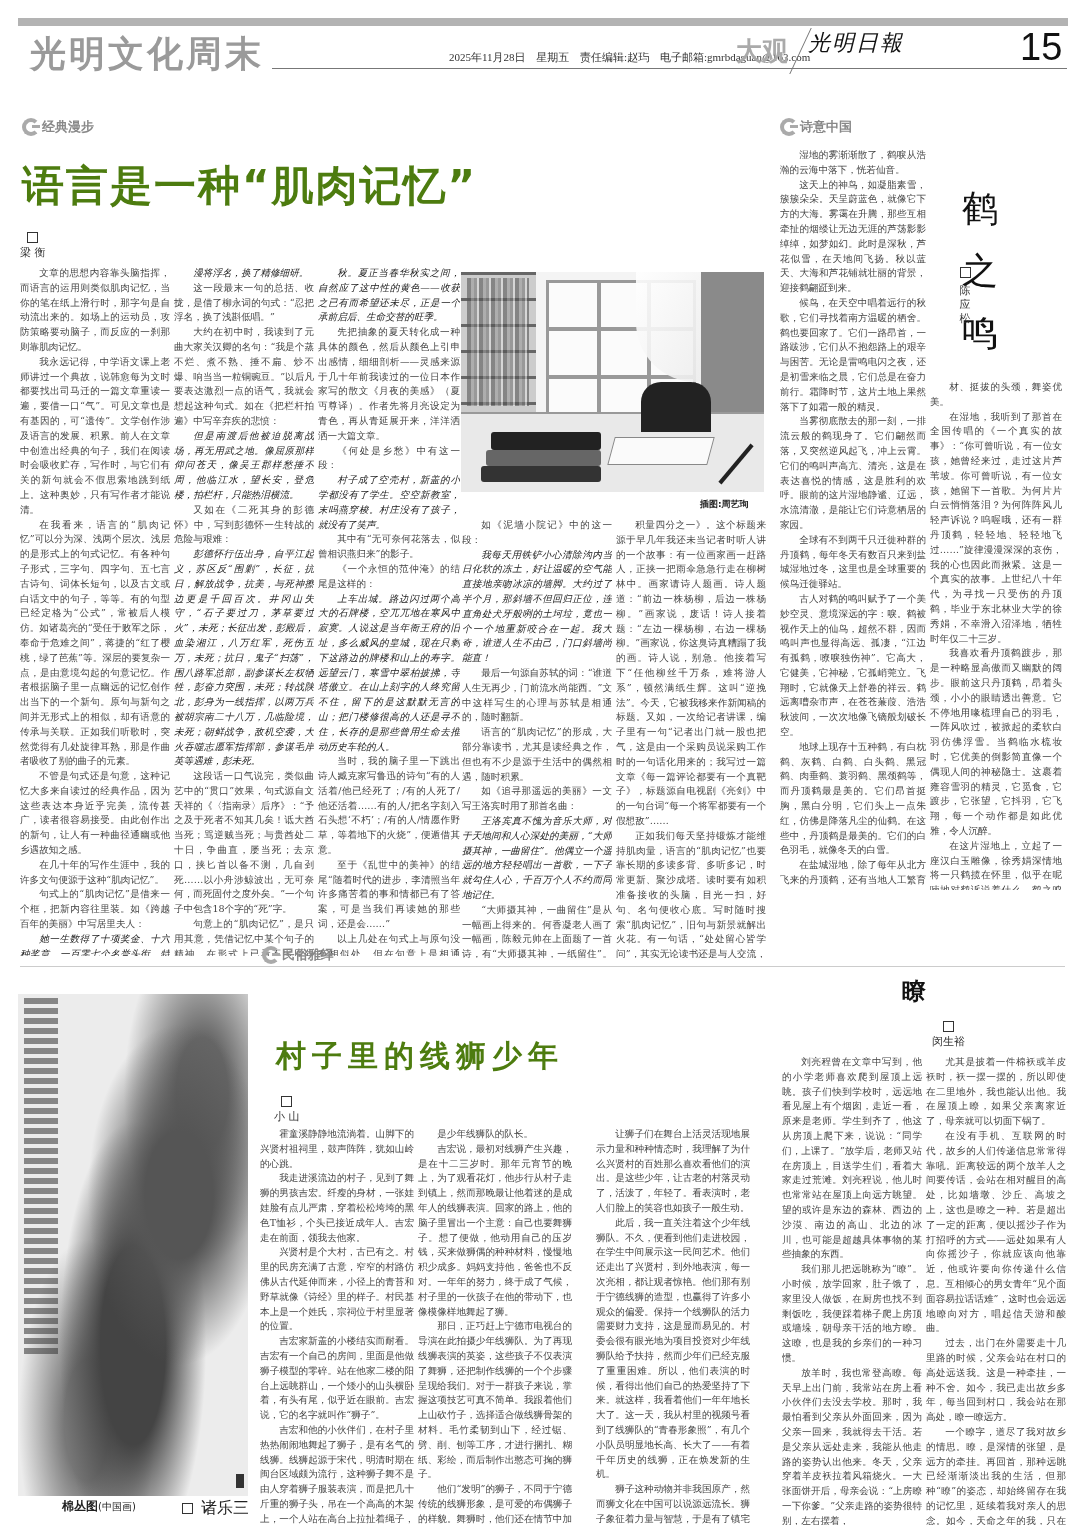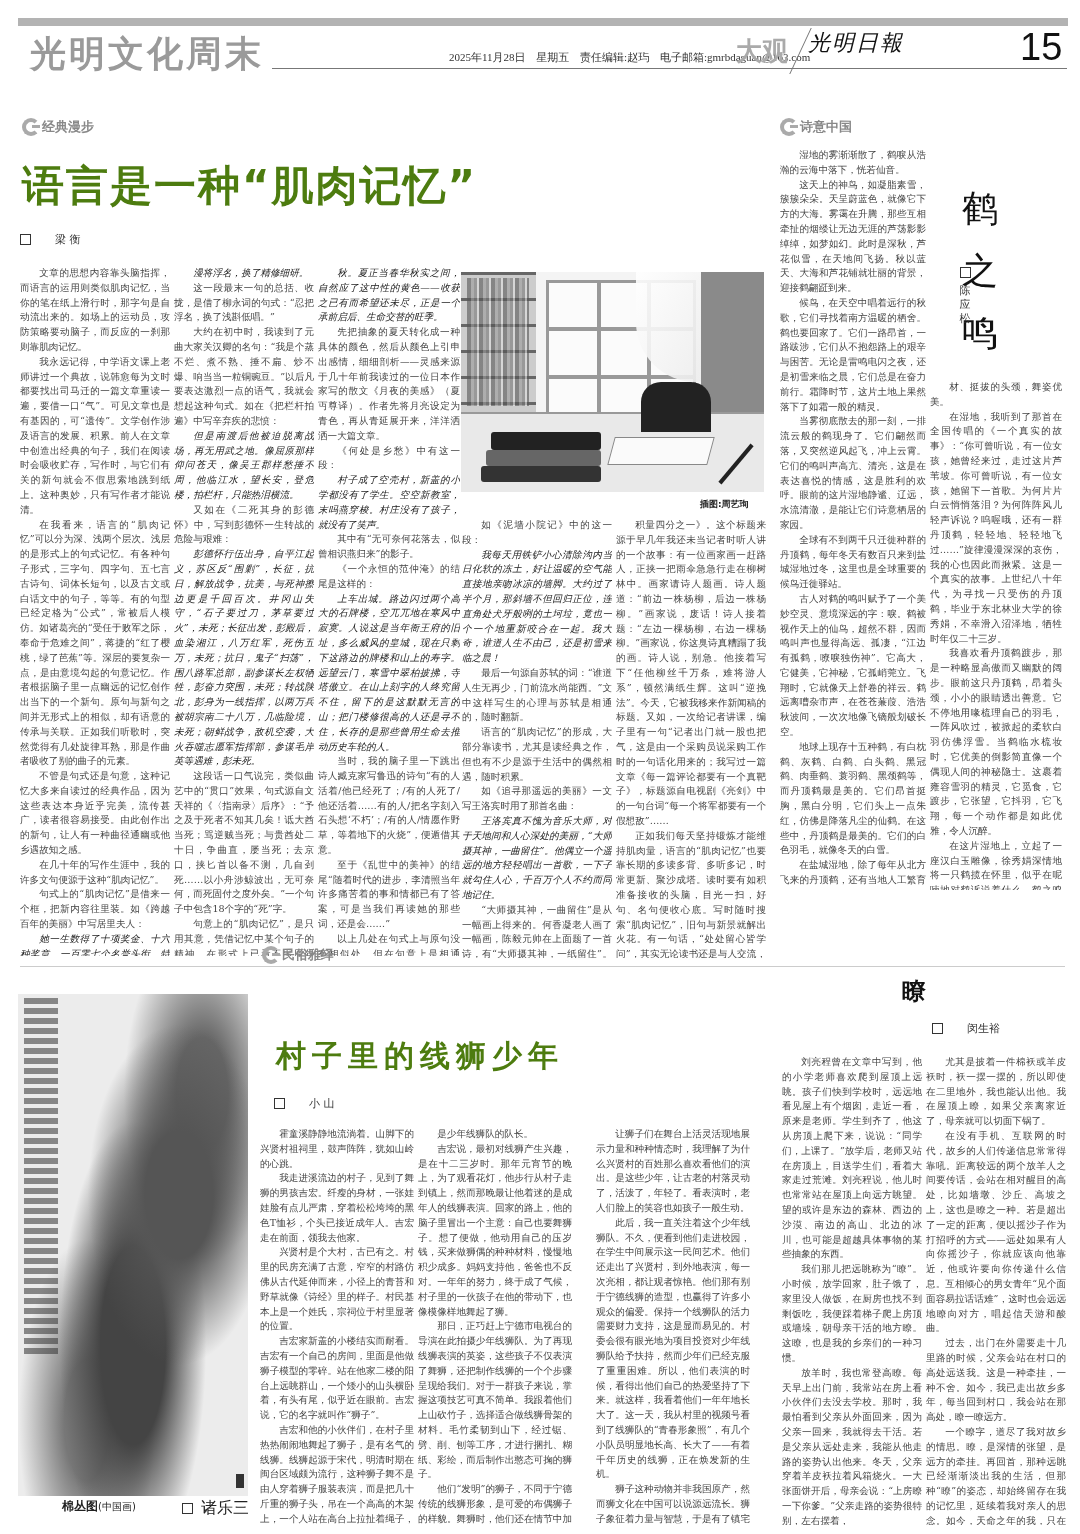--- a/index.html
+++ b/index.html
@@ -14,21 +14,21 @@
   .mast-section { position: absolute; left: 736px; top: 8px; font-size: 26px; color: #aaa; font-weight: bold; font-family: "DejaVu Sans", sans-serif; }
   .mast-divider { position: absolute; left: 800px; top: 2px; width: 1px; height: 46px; background: #777; transform: skewX(-25deg); }
   .mast-paper { position: absolute; left: 808px; top: 2px; font-size: 22px; font-style: italic; color: #111; font-family: "DejaVu Serif", serif; letter-spacing: 2px; }
   .mast-page { position: absolute; left: 1020px; top: 0px; font-size: 38px; color: #111; font-family: "Liberation Sans", sans-serif; }
 
   .col-tag { position: absolute; display: flex; align-items: center; font-family: "DejaVu Sans", sans-serif; font-weight: bold; color: #888; font-size: 13px; text-align: center; }
   .col-tag .g { display:inline-block; width: 18px; height: 18px; border: 4px solid #aaa; border-right-color: transparent; border-radius: 50%; margin-right: 2px; position: relative; }
   .col-tag .g:after { content: ""; position: absolute; right: -4px; top: 3px; width: 8px; height: 3px; background: #aaa; }
 
   .headline { position: absolute; font-family: "DejaVu Sans", sans-serif; font-weight: bold; color: #4d7c0f; white-space: nowrap; }
-  .byline { position: absolute; font-size: 11px; color: #333; display: flex; align-items: center; gap: 24px; }
+  .byline { position: absolute; font-size: 11px; color: #333; display: flex; align-items: center; gap: 2px; flex-direction: column; }
   .byline .box { display: inline-block; width: 11px; height: 11px; border: 1px solid #333; }
 
   .textcol { position: absolute; font-size: 9.6px; line-height: 14.8px; color: #444; text-align: justify; overflow: hidden; }
   .textcol p { text-indent: 2em; }
   .textcol p.quote { font-style: italic; color: #222; }
 
   .illus { position: absolute; left: 461px; top: 272px; width: 303px; height: 220px; background: #f4f4f4; overflow: hidden; }
   .illus .shelf { position: absolute; left: 0; top: 0; width: 75px; height: 140px; background: repeating-linear-gradient(180deg, #666 0 3px, #ccc 3px 26px); }
   .illus .books { position: absolute; left: 6px; top: 6px; width: 62px; height: 128px; background: repeating-linear-gradient(90deg, #555 0 4px, #999 4px 7px, #777 7px 10px, #ddd 10px 12px); opacity: .6; }
   .illus .window { position: absolute; left: 85px; top: 8px; width: 150px; height: 140px; background:
@@ -132,21 +132,21 @@
   <div class="stack3"></div>
   <div class="stack2"></div>
   <div class="stack1"></div>
   <div class="openbook"></div>
   <div class="pencil"></div>
 </div>
 <div class="caption" style="left:700px;top:498px;">插图:周艺珣</div>
 
 <div class="textcol" id="a1c3" style="left:462px;top:518px;width:150px;height:440px;">
     <p>如《泥墙小院记》中的这一段：</p>
-    <p class="quote">我每天用铁铲小心清除沟内当日化软的冻土，好让温暖的空气能直接地亲吻冰凉的墙脚。大约过了半个月，那斜墙不但回归正位，连直角处犬牙般咧的土坷垃，竟也一个一个地重新咬合在一起。我大奇，谁道人生不由己，还是初雪来临之晨！</p>
+    <p class="quote">我每天用铁铲小心清除沟内当日化软的冻土，好让温暖的空气能直接地亲吻冰凉的墙脚。大约过了半个月，那斜墙不但回归正位，连直角处犬牙般咧的土坷垃，竟也一个一个地重新咬合在一起。我大奇，谁道人生不由己，门口斜墙尚能直！</p>
     <p>最后一句源自苏轼的词：“谁道人生无再少，门前流水尚能西。”文中这样写生的心理与苏轼是相通的，随时翻新。</p>
     <p>语言的“肌肉记忆”的形成，大部分靠读书，尤其是读经典之作，但也有不少是源于生活中的偶然相遇，随时积累。</p>
     <p>如《追寻那遥远的美丽》一文写王洛宾时用了那首名曲：</p>
     <p class="quote">王洛宾真不愧为音乐大师，对于天地间和人心深处的美丽，“大师摄其神，一曲留住”。他偶立一个遥远的地方轻轻唱出一首歌，一下子就勾住人心，千百万个人不约而同地记住。</p>
     <p>“大师摄其神，一曲留住”是从一幅画上得来的。何香凝老人画了一幅画，陈毅元帅在上面题了一首诗，有“大师摄其神，一纸留住”。这里改“纸”为“曲”。</p>
   </div>
 <div class="textcol" id="a1c4" style="left:616px;top:518px;width:150px;height:440px;">
     <p>积量四分之一》。这个标题来源于早几年我还未当记者时听人讲的一个故事：有一位画家画一赶路人，正挟一把雨伞急急行走在柳树林中。画家请诗人题画。诗人题道：“前边一株杨柳，后边一株杨柳。”画家说，废话！诗人接着题：“左边一棵杨柳，右边一棵杨柳。”画家说，你这臭诗真糟蹋了我的画。诗人说，别急。他接着写下“任他柳丝千万条，难将游人系”，顿然满纸生辉。这叫“逆挽法”。今天，它被我移来作新闻稿的标题。又如，一次给记者讲课，编子里有一句“记者出门就一股也把气，这是由一个采购员说采购工作时的一句话化用来的；我写过一篇文章《每一篇评论都要有一个真靶子》，标题源自电视剧《亮剑》中的一句台词“每一个将军都要有一个假想敌”……</p>
     <p>正如我们每天坚持锻炼才能维持肌肉量，语言的“肌肉记忆”也要靠长期的多读多背、多听多记，时常更新、聚沙成塔。读时要有如积准备接收的头脑，目光一扫，好句、名句便收心底。写时随时搜索“肌肉记忆”，旧句与新景就解出火花。有一句话，“处处留心皆学问”，其实无论读书还是与人交流，处处留心皆好句，它们都可充实到自己的文章里。只要站在巨人的肩膀上，写出的文章就会更上一层楼。</p>
   </div>

